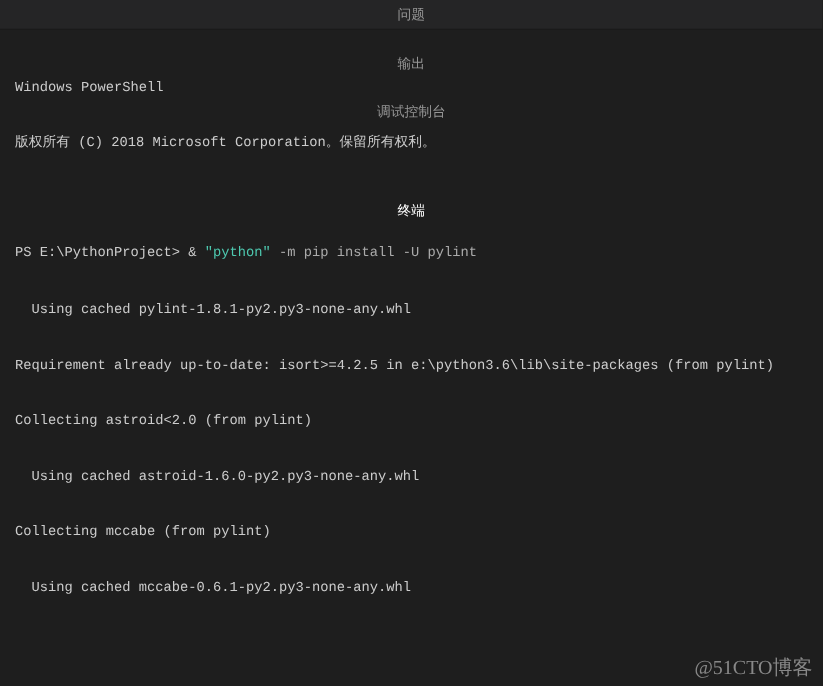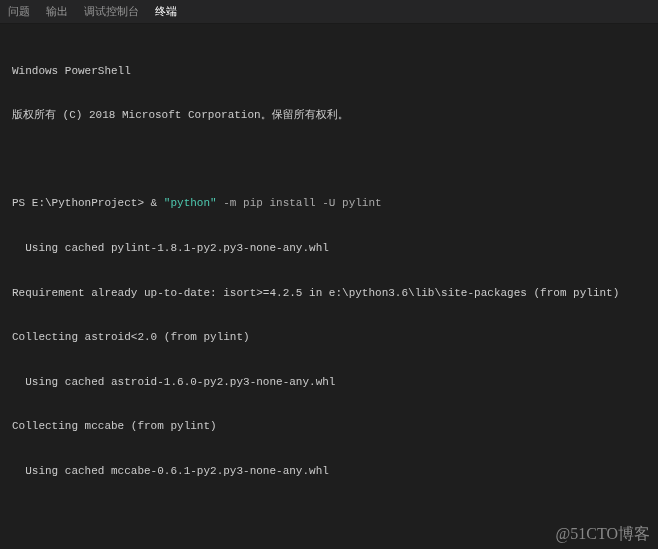--- a/index.html
+++ b/index.html
@@ -1,15 +1,15 @@
 <!DOCTYPE html>
 <html><head>
   <meta charset="utf-8">
   <style>
-    * { margin: 0; padding: 0; box-sizing: border-box; }
+    * { margin: 0; padding: 0; box-sizing: border-box; flex-direction: column; }
     body {
       width: 658px;
       height: 549px;
       background: #1e1e1e;
       font-family: Consolas, 'Courier New', monospace;
       font-size: 11px;
       color: #cccccc;
       overflow: hidden;
       position: relative;
     }
@@ -24,20 +24,21 @@
     }
     .tab {
       color: #969696;
       font-size: 11px;
       cursor: pointer;
       padding: 4px 0;
     }
     .tab.active {
       color: #ffffff;
       text-underline-offset: 4px;
+      margin-top: 40px;
     }
     .terminal-content {
       padding: 10px 12px;
       line-height: 1.35;
       font-size: 11px;
       white-space: pre-wrap;
       word-break: break-all;
     }
     .line { min-height: 14px; }
     .txt-white { color: #cccccc; }

